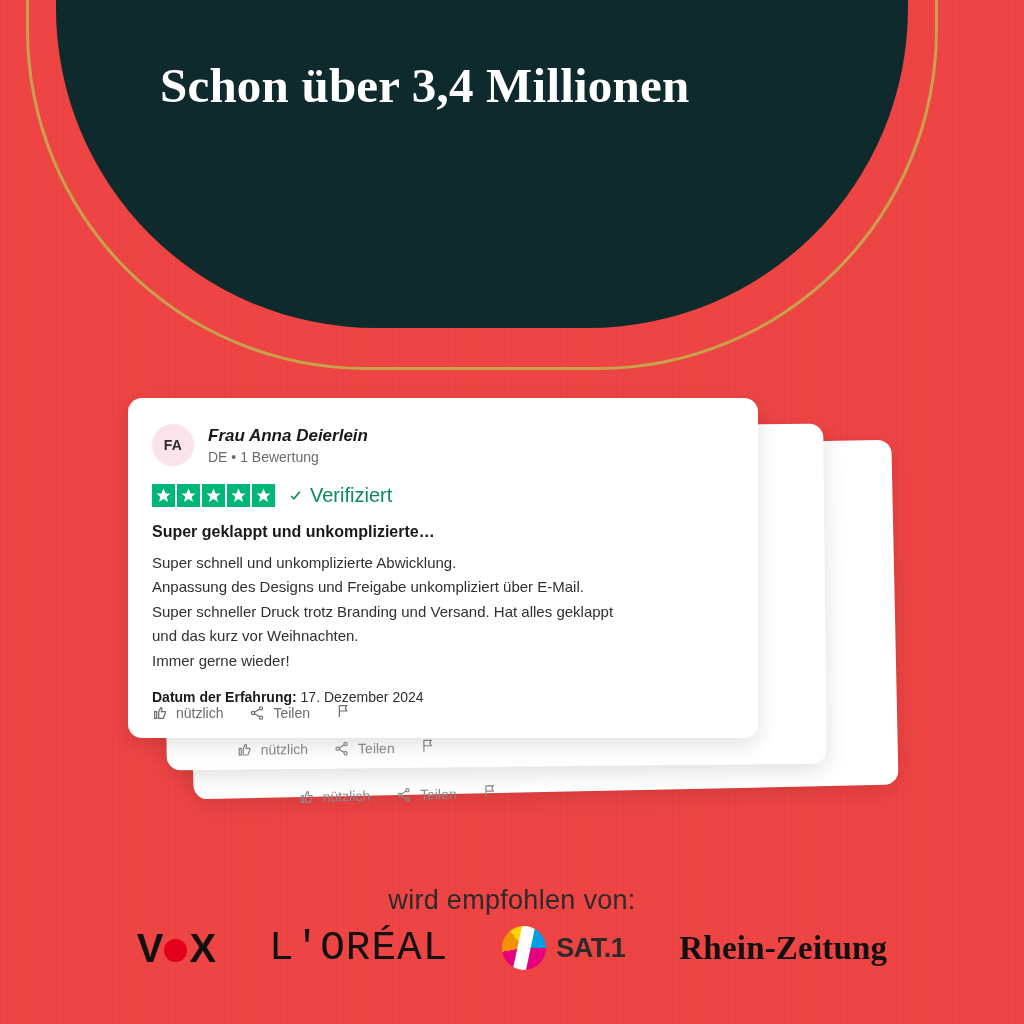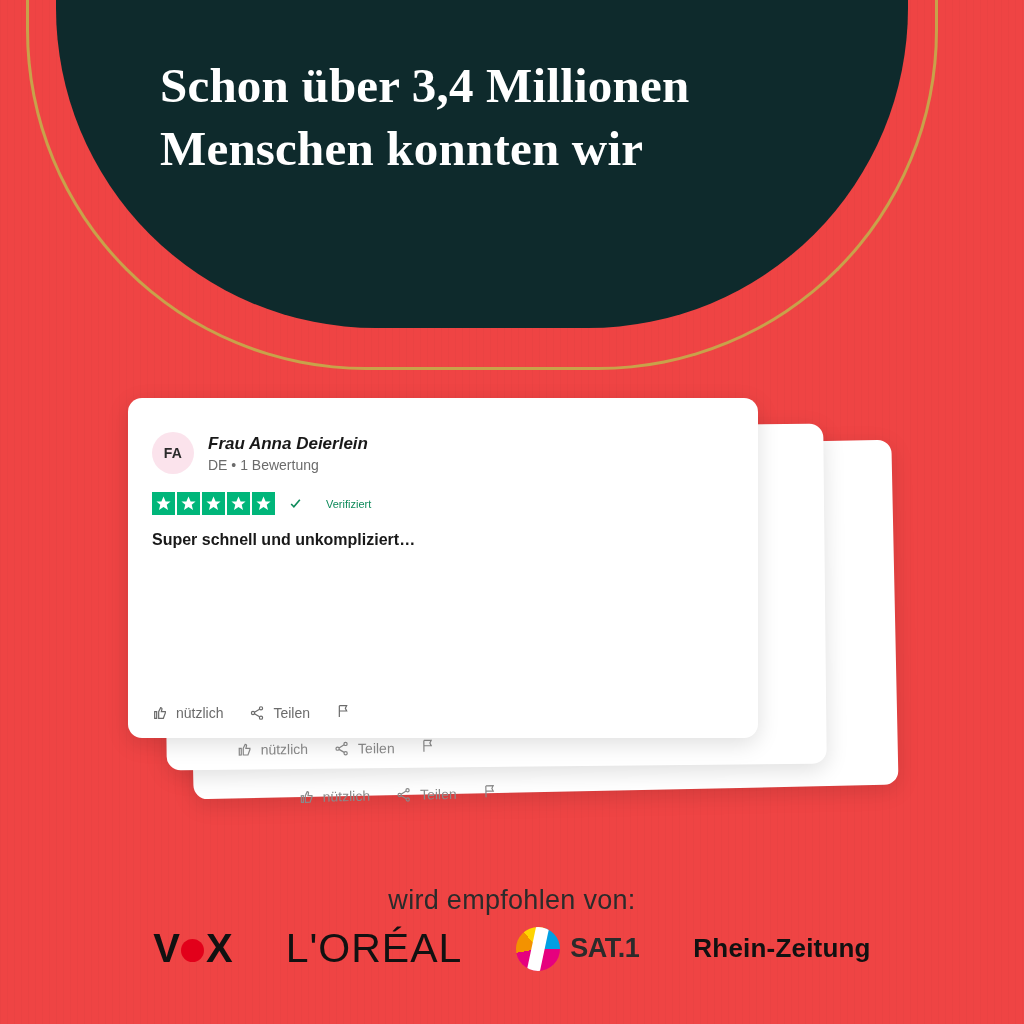--- a/index.html
+++ b/index.html
@@ -76,21 +76,21 @@
   .card-back1 {
     left: 165px; top: 37px;
     width: 660px; height: 340px;
     transform: rotate(-0.6deg);
     z-index: 2;
   }
   .card-front {
     left: 128px; top: 8px;
     width: 630px; height: 340px;
     z-index: 3;
-    padding: 34px 24px 0 24px;
+    padding: 26px 24px 0 24px;
   }
 
   
   .back-text {
     position: absolute;
     color: #6b6b6b;
     font-size: 15px;
     line-height: 1.62;
     white-space: pre;
   }
@@ -137,22 +137,22 @@
     margin-top: 18px;
   }
   .stars { display: flex; gap: 2px; }
   .star {
     width: 23px; height: 23px;
     background: #00b67a;
     display: flex; align-items: center; justify-content: center;
   }
   .star svg { width: 17px; height: 17px; }
   .verified {
-    display: flex; align-items: center; gap: 24px;
-    color: #0d8a5a; font-size: 11px;
+    display: flex; align-items: center; gap: 8px;
+    color: #0d8a5a; font-size: 20px;
   }
   .check { width: 13px; height: 13px; }
   .review-title {
     margin-top: 16px;
     font-size: 16px; font-weight: 700; color: #191919;
   }
   .review-body {
     margin-top: 10px;
     font-size: 15px; color: #303030; line-height: 1.63;
     white-space: pre-line;
@@ -199,21 +199,21 @@
   .vox-dot {
     display: inline-block;
     width: 23px; height: 23px;
     background: #e2001a;
     border-radius: 50%;
     margin: 0 2px;
     position: relative;
     top: 2px;
   }
   .logo-loreal {
-    font-family: Liberation Sans, sans-serif;
+    font-family: Liberation Mono, monospace;
     font-size: 41px; font-weight: 400; color: #111;
     letter-spacing: 1px;
   }
   .logo-sat {
     display: flex; align-items: center; gap: 10px;
   }
   .sat-ball {
     width: 44px; height: 44px;
     border-radius: 50%;
     background:
@@ -225,36 +225,35 @@
     content:"";
     position:absolute; left:50%; top:-6px;
     width: 13px; height: 56px;
     background: #fff;
     transform: translateX(-50%) rotate(12deg);
   }
   .sat-text {
     font-weight: 700; font-size: 27px; color: #2b2b2b; letter-spacing: -0.5px;
   }
   .logo-rz {
-    font-family: Liberation Sans, sans-serif;
-    font-weight: 700; font-size: 26px; color: #111;
+    font-family: Liberation Serif, serif;
+    font-weight: 700; font-size: 33px; color: #111;
     letter-spacing: 0.2px;
   }
 </style>
 </head>
 <body>
 
 <div id="page">
   <div class="paper-texture"></div>
 
   <div class="hero-gold"></div>
   <div class="hero-panel"></div>
   <div class="hero-title">
     <span class="line">Schon über 3,4 Millionen</span>
-    <span class="line">Menschen konnten wir</span>
   </div>
 
   <div class="cards">
 
     <div class="card card-back2">
       <div class="back-text back2-text">g, ich
 onetäre</div>
       <div class="back-actions back2-actions">
         <span class="action">
           <svg viewBox="0 0 24 24" fill="none" stroke="currentColor" stroke-width="1.8" width="16" height="16">
@@ -345,22 +344,31 @@
             </span>
         </div>
         <div class="verified">
           <svg class="check" viewBox="0 0 24 24" fill="none" stroke="#0d8a5a" stroke-width="3">
               <polyline points="4,13 9,18 20,5"></polyline>
             </svg>
           <span>Verifiziert</span>
         </div>
       </div>
 
-      <div class="review-title">Super schnell und unkompliziert…</div>
-
+      <div class="review-title">Super geklappt und unkomplizierte…</div>
+      <div class="review-body">Super schnell und unkomplizierte Abwicklung.
+Anpassung des Designs und Freigabe unkompliziert über E-Mail.
+Super schneller Druck trotz Branding und Versand. Hat alles geklappt
+und das kurz vor Weihnachten.
+Immer gerne wieder!</div>
+
+      <div class="exp-date">
+        <b>Datum der Erfahrung:</b>
+        <span>17. Dezember 2024</span>
+      </div>
 
       <div class="front-actions">
         <span class="action">
           <svg viewBox="0 0 24 24" fill="none" stroke="currentColor" stroke-width="1.8">
               <path d="M7 10v10H4V10h3zm3 10h7l3-8v-2h-6l1-4a2 2 0 0 0-2-2l-3 6v10z"></path>
             </svg>
           <span>nützlich</span>
         </span>
         <span class="action">
           <svg viewBox="0 0 24 24" fill="none" stroke="currentColor" stroke-width="1.8">

